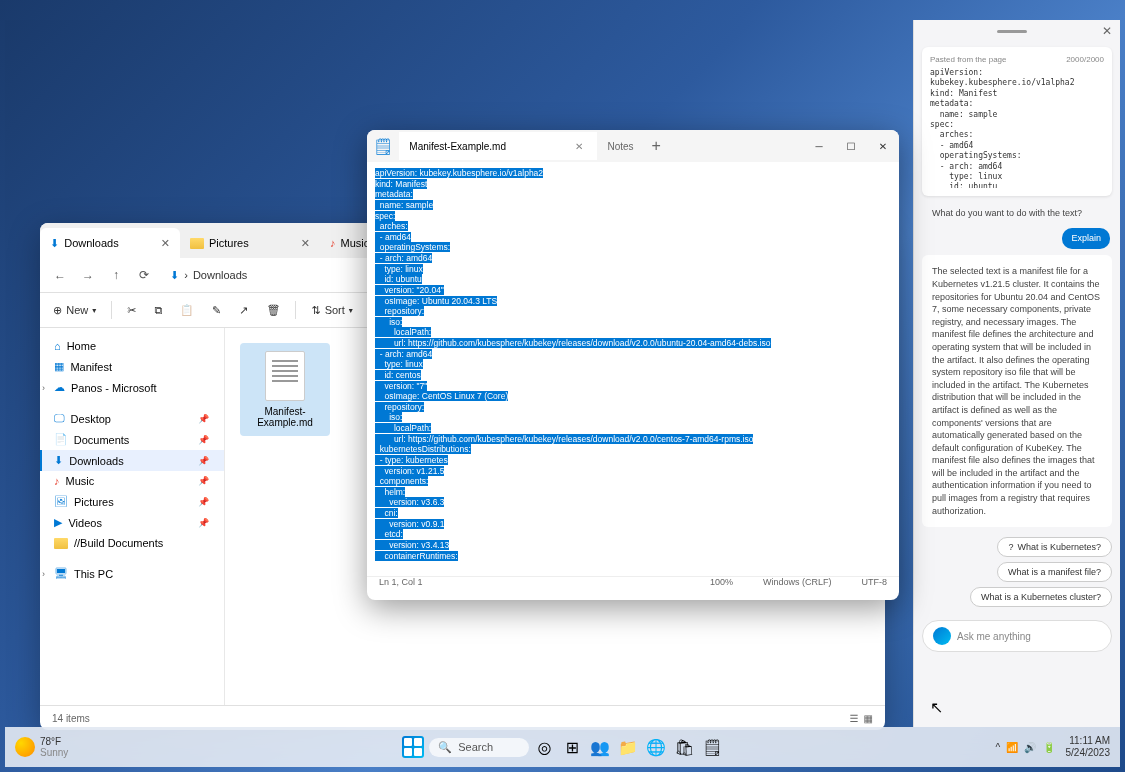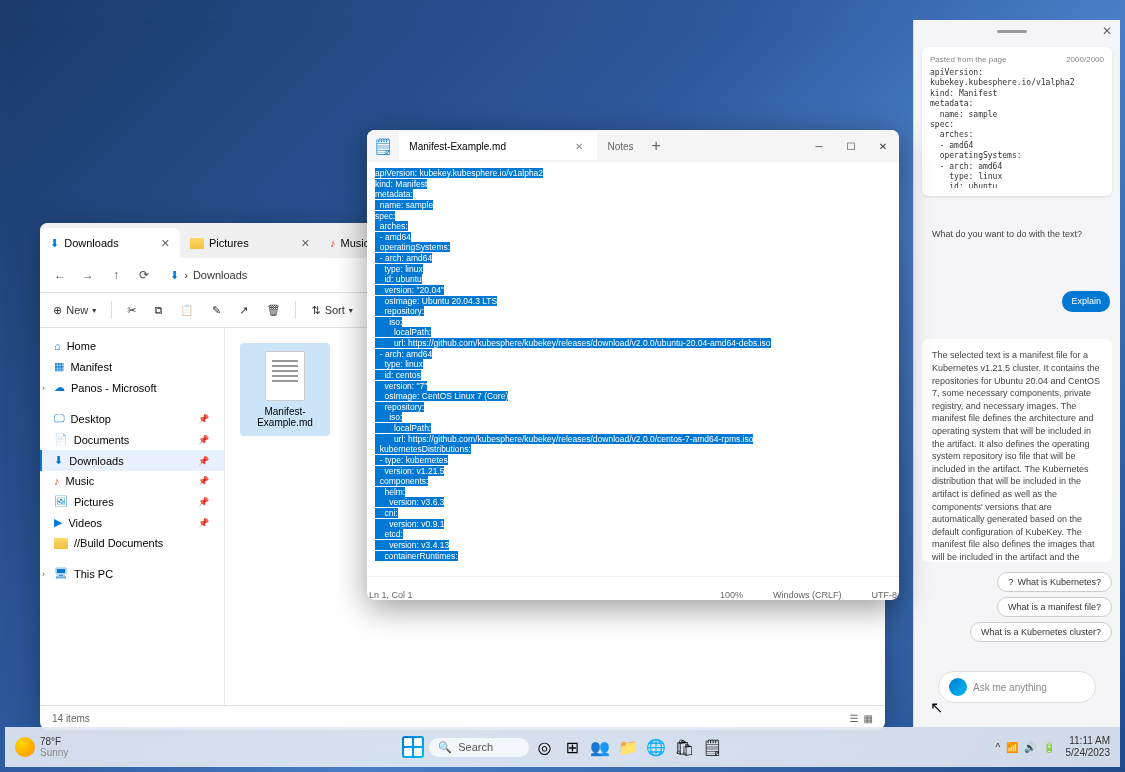--- a/index.html
+++ b/index.html
@@ -55,40 +55,40 @@
 .np-tab-inactive{background:transparent;color:#666}
 .np-tab .close{margin-left:auto;cursor:pointer;color:#888;padding:0 4px}
 .np-newtab{padding:0 8px;cursor:pointer;color:#666}
 .np-winbtns{margin-left:auto;display:flex}
 .np-winbtn{width:32px;height:28px;display:flex;align-items:center;justify-content:center;cursor:pointer;font-size:10px;color:#333}
 .np-menu{display:flex;gap:15px;padding:5px 12px;font-size:11px;border-bottom:1px solid #eee;align-items:center}
 .np-menu span{cursor:pointer}
 .np-gear{margin-left:auto;cursor:pointer;color:#555}
 .np-content{flex:1;padding:6px 8px;font-family:'Consolas',monospace;font-size:8.5px;line-height:1.25;overflow:auto;white-space:pre;color:#222}
 .np-content .hl{background:#0078d4;color:#fff}
-.np-status{height:24px;border-top:1px solid #eee;display:flex;align-items:flex-end;padding:0 2px;font-size:9px;color:#666;gap:30px}
+.np-status{height:24px;border-top:1px solid #eee;display:flex;align-items:flex-start;padding:0 12px;font-size:9px;color:#666;gap:30px}
 .np-status span:first-child{flex:1}
 
 
 .copilot{position:absolute;top:0;right:0;width:207px;height:calc(100% - 40px);background:#f5f5f7;border-left:1px solid #ddd;display:flex;flex-direction:column;font-size:10px}
 .cp-header{padding:4px 8px;display:flex;justify-content:space-between;align-items:center}
 .cp-handle{width:30px;height:3px;background:#999;border-radius:2px;margin:0 auto}
 .cp-close{cursor:pointer;color:#666;font-size:12px}
 .cp-intro{padding:5px 10px 8px;font-size:9px;color:#555;line-height:1.3}
 .cp-intro a{color:#0078d4;text-decoration:none}
 .cp-card{margin:5px 8px;background:#fff;border-radius:6px;padding:8px;box-shadow:0 1px 3px rgba(0,0,0,0.1)}
 .cp-card-hdr{display:flex;justify-content:space-between;font-size:8px;color:#888;margin-bottom:4px}
 .cp-code{font-family:monospace;font-size:8px;line-height:1.3;color:#333;max-height:120px;overflow:hidden}
-.cp-msg{margin:22px 10px;padding:6px 8px;font-size:9px;line-height:1.3}
+.cp-msg{margin:1px 10px;padding:6px 8px;font-size:9px;line-height:1.3}
 .cp-msg.user{background:#0078d4;color:#fff;border-radius:10px;margin-left:auto;width:fit-content;padding:5px 9px}
 .cp-msg.bot{color:#444}
 .cp-explain{background:#fff;margin:5px 8px;padding:10px;border-radius:6px;font-size:9px;line-height:1.4;color:#444;overflow-y:auto}
 .cp-suggest{padding:5px 8px;display:flex;flex-direction:column;gap:5px;align-items:flex-end}
 .cp-sug-btn{border:1px solid #ccc;border-radius:12px;padding:4px 10px;font-size:9px;background:#fff;cursor:pointer;color:#333;display:flex;align-items:center;gap:4px}
-.cp-input{margin:24px;padding:6px 10px;background:#fff;border-radius:16px;display:flex;align-items:center;gap:6px;font-size:10px;color:#888;border:1px solid #ddd}
+.cp-input{margin:8px;padding:6px 10px;background:#fff;border-radius:16px;display:flex;align-items:center;gap:6px;font-size:10px;color:#888;border:1px solid #ddd}
 .cp-input-icon{width:18px;height:18px;border-radius:50%;background:linear-gradient(135deg,#0078d4,#00bcf2)}
 .folder-icon{width:14px;height:11px;background:linear-gradient(#ffd968,#f0c040);border-radius:1px;display:inline-block}
 .dl-icon{color:#0078d4}
 </style>
 </head>
 <body>
 
 <div class="screen">
 
 <div class="explorer">

